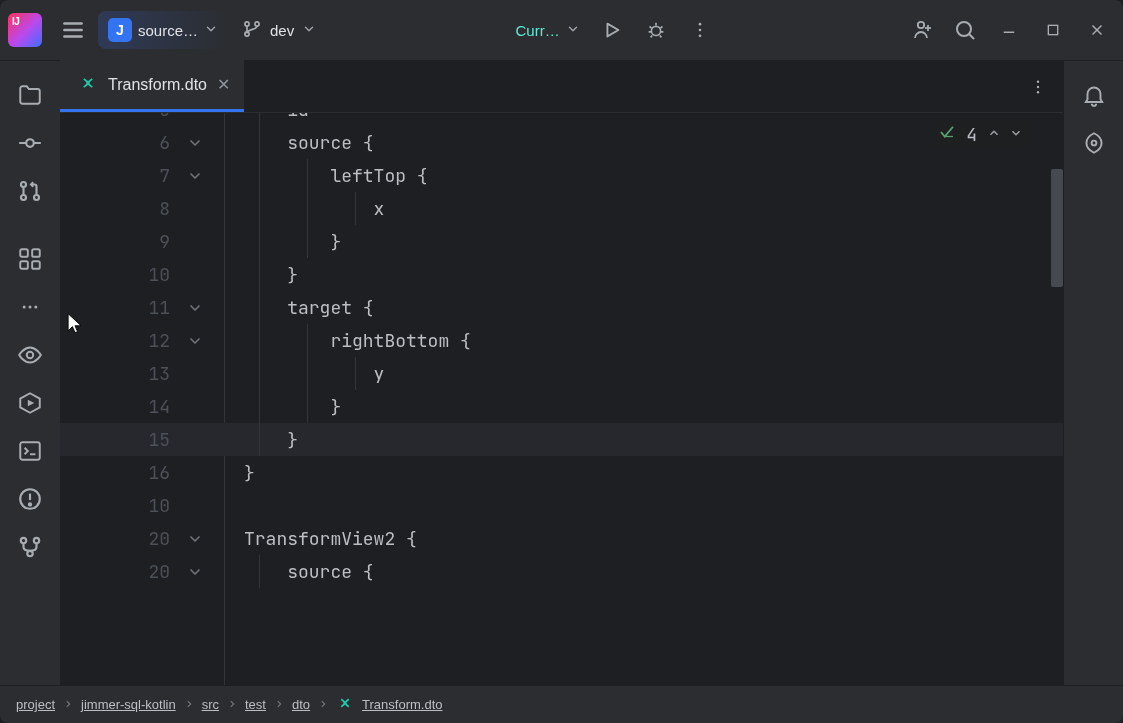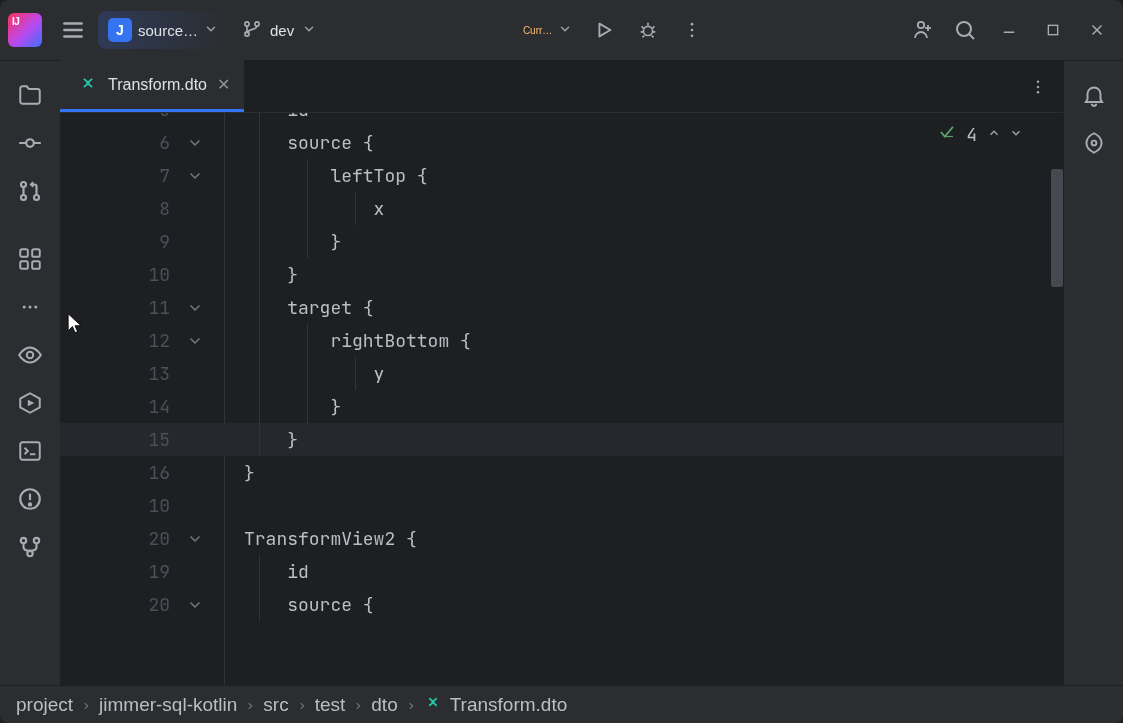--- a/index.html
+++ b/index.html
@@ -62,21 +62,21 @@
     background: #3574f0; color: #fff;
     display:flex; align-items:center; justify-content:center;
     font-weight:600; font-size:14px;
   }
   .branch-chip {
     display:inline-flex; align-items:center; gap:8px;
     height:38px; padding:0 10px;
     color:#dfe1e5; font-size:15px;
   }
   .chev { color:#9da0a8; }
-  .run-cfg { color:#fdba74; font-size:10px; display:inline-flex; align-items:center; gap:6px; height:38px; padding:0 8px;text-align:right;}
+  .run-cfg { color:#5eead4; font-size:15px; display:inline-flex; align-items:center; gap:6px; height:38px; padding:0 8px;text-align:right;}
   .spacer-right { margin-left: auto; }
 
   
   .workspace {
     flex: 1;
     display: flex;
     min-height: 0;
     border-top: 1px solid #1e1f22;
   }
   .left-rail, .right-rail {
@@ -180,23 +180,24 @@
     background:#46494f; border-radius:2px;
   }
 
   
   .statusbar {
     height: 38px;
     background:#2b2d30;
     border-top:1px solid #1e1f22;
     display:flex; align-items:center;
     padding: 0 10px;
-    font-size:19px;
+    font-size:13px;
     color:#bcbec4;
     gap: 4px;
+    text-decoration: underline;
   }
   .crumbs { display:flex; align-items:center; gap:8px; padding-left:6px;}
   .crumbs .sep { color:#6f737a; }
   .crumb { display:inline-flex; align-items:center; gap:8px; }
   .crumb-icon { color:#21c7a8; }
   .statusbar .right {
     margin-left:auto; display:flex; align-items:center; gap:24px;
     color:#bcbec4;
   }
   .statusbar .right .ico { color:#a8adb3; }
@@ -541,28 +542,20 @@
             </div>
             <div class="line">
               <span class="num">20</span>
               <span class="fold">
                 <svg width="16" height="16" viewBox="0 0 24 24" fill="none" stroke="currentColor" stroke-width="2.5" stroke-linecap="round" stroke-linejoin="round">
                   <polyline points="6 9 12 15 18 9"></polyline>
                 </svg>
               </span>
               <span class="indent-guides"></span>
               <span class="code" style="padding-left: 34px;">TransformView2 {</span>
-            </div>
-            <div class="line">
-              <span class="num">19</span>
-              <span class="fold"></span>
-              <span class="indent-guides">
-                <span style="left: 0px;"></span>
-              </span>
-              <span class="code" style="padding-left: 34px;">    id</span>
             </div>
             <div class="line">
               <span class="num">20</span>
               <span class="fold">
                 <svg width="16" height="16" viewBox="0 0 24 24" fill="none" stroke="currentColor" stroke-width="2.5" stroke-linecap="round" stroke-linejoin="round">
                   <polyline points="6 9 12 15 18 9"></polyline>
                 </svg>
               </span>
               <span class="indent-guides">
                 <span style="left: 0px;"></span>

